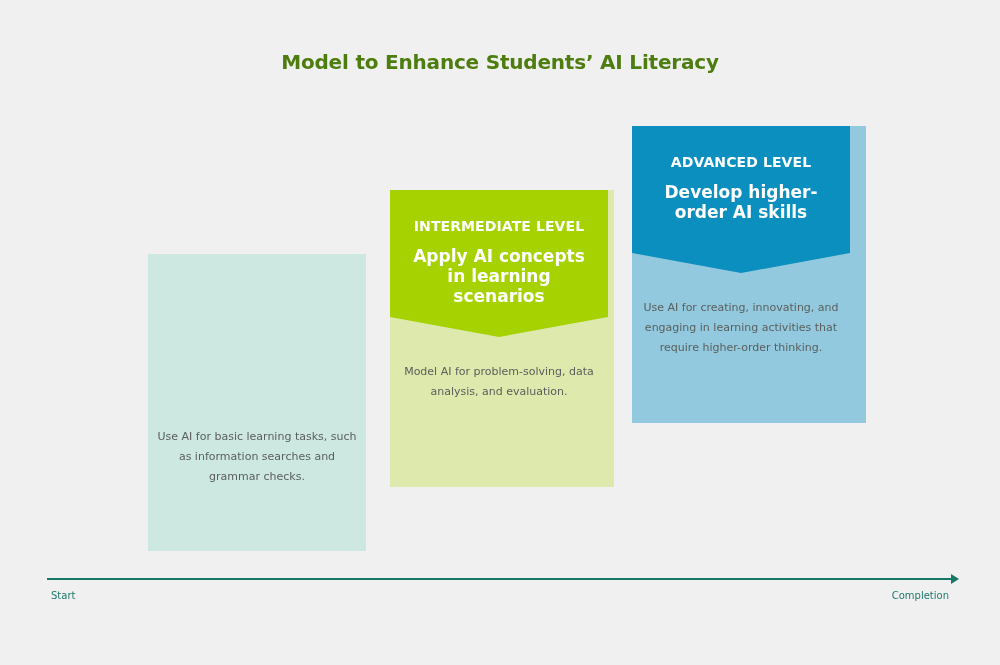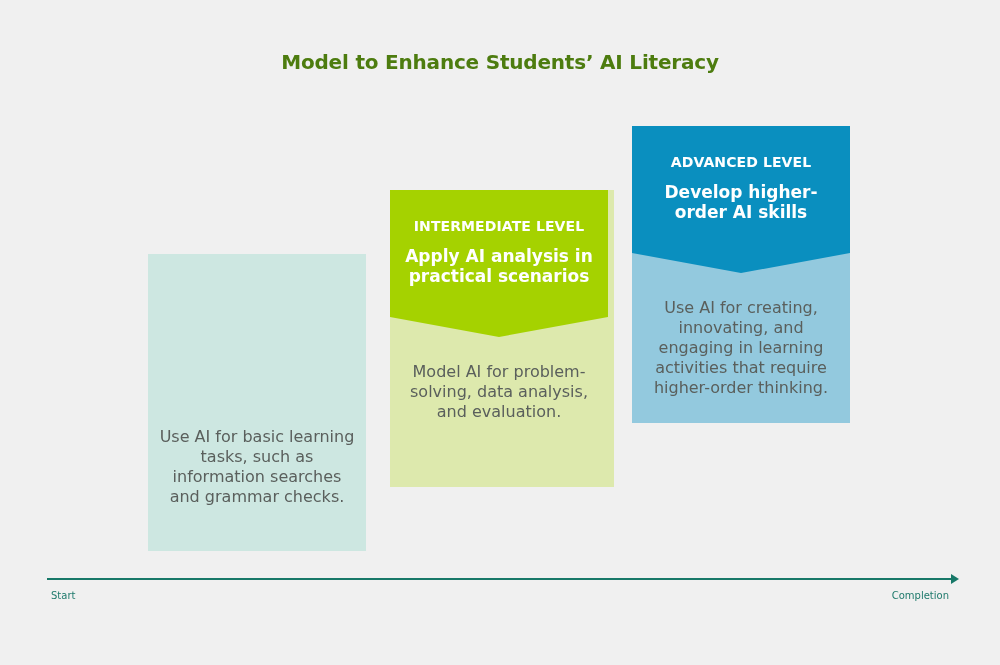--- a/index.html
+++ b/index.html
@@ -37,37 +37,37 @@
   }
   .head .goal {
     font-size: 17px; font-weight: bold;
     line-height: 20px;
     margin: 12px auto 0 auto;
     width: 190px;
   }
   .desc {
     position: absolute; left: 0; width: 218px;
     text-align: center;
-    font-size: 16px;
+    font-size: 11px;
     line-height: 20px;
     color: #5a5f5c;
   }
   .desc span { display: block; width: 200px; margin: 0 auto; }
 
   #c1 { left: 148px; top: 254px; height: 297px; }
   #c1 .body { top: 0; background: #cde7e1; }
   #c1 .head { height: 147px; background: #3bbfa9; }
   #c1 .desc { top: 173px; }
 
   #c2 { left: 390px; top: 190px; height: 297px; padding-left: 6px; }
   #c2 .body { top: 0; background: #dde9ad; }
   #c2 .head { height: 147px; background: #a5d200; }
   #c2 .desc { top: 172px; }
 
-  #c3 { left: 632px; top: 126px; height: 297px; }
+  #c3 { left: 632px; top: 126px; height: 297px; padding-left: 16px; }
   #c3 .body { top: 0; background: #93c9de; }
   #c3 .head { height: 147px; background: #0a8fbf; }
   #c3 .desc { top: 172px; }
 
   .axis {
     position: absolute; left: 47px; top: 578px;
     width: 906px; height: 2px; background: #177868;
   }
   .arrowhead {
     position: absolute; left: 951px; top: 574px;
@@ -92,21 +92,21 @@
   <div class="body"></div>
   <div class="desc">
       <span>Use AI for basic learning tasks, such as information searches and grammar checks.</span>
     </div>
 </div>
 
 <div class="card" id="c2">
   <div class="body"></div>
   <div class="head">
     <div class="level">INTERMEDIATE LEVEL</div>
-    <div class="goal">Apply AI analysis in practical scenarios</div>
+    <div class="goal">Apply AI concepts in learning scenarios</div>
   </div>
   <div class="desc">
       <span>Model AI for problem-solving, data analysis, and evaluation.</span>
     </div>
 </div>
 
 <div class="card" id="c3">
   <div class="body"></div>
   <div class="head">
     <div class="level">ADVANCED LEVEL</div>

